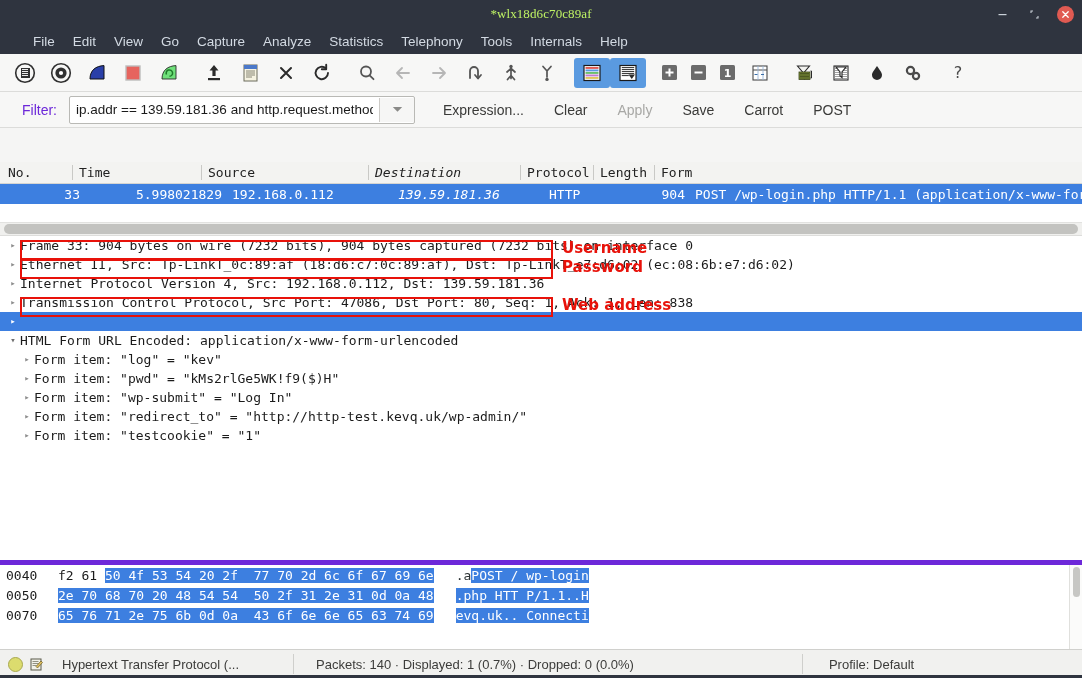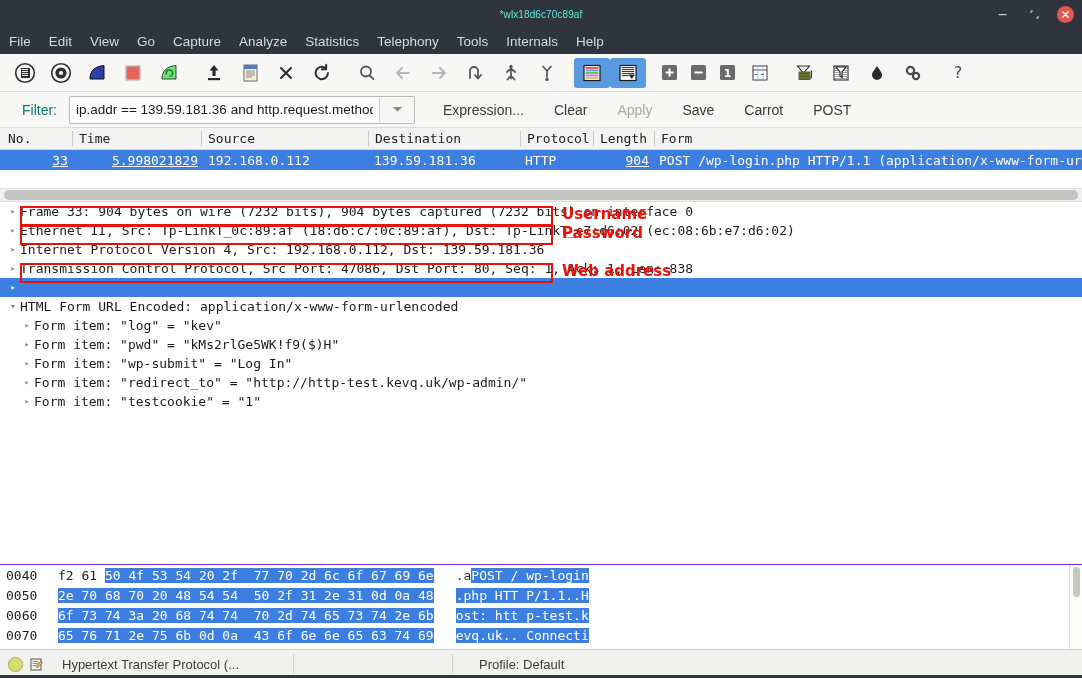--- a/index.html
+++ b/index.html
@@ -31,23 +31,24 @@
     color: #d3dae3;
     display: flex;
     align-items: center;
     position: relative;
     flex: 0 0 28px;
   }
   .titlebar-title {
     position: absolute;
     left: 0; right: 0;
     text-align: center;
-    font-size: 10px;
-    color: #5eead4;
+    font-size: 13px;
+    color: #bef264;
     letter-spacing: 0.1px;
+    font-family: Liberation Serif, serif;
   }
   .winbuttons {
     position: absolute;
     right: 8px;
     display: flex;
     align-items: center;
     gap: 14px;
   }
   .winbtn {
     width: 18px; height: 18px;
@@ -64,21 +65,21 @@
     width: 17px; height: 17px;
   }
   .winbtn svg { display:block; }
 
   
   .menubar {
     height: 26px;
     background: #2f343f;
     display: flex;
     align-items: center;
-    padding-left: 0;
+    padding-left: 24px;
     flex: 0 0 26px;
     gap: 0px;
   }
   .menuitem {
     color: #d3dae3;
     font-size: 13.5px;
     padding: 2px 9px;
     cursor: default;
     white-space: nowrap;
   }
@@ -109,21 +110,21 @@
     background: #f7f7f6;
     border-bottom: 1px solid #dcdcda;
     display: flex;
     align-items: center;
     flex: 0 0 35px;
     padding-left: 22px;
     gap: 0;
   }
   .filter-label {
     font-size: 14px;
-    color: #0f766e;
+    color: #6d28d9;
     margin-right: 12px;
   }
   .filter-combo {
     width: 344px;
     height: 26px;
     border: 1px solid #b9b9b5;
     background: #ffffff;
     display: flex;
     align-items: center;
     border-radius: 2px;
@@ -156,20 +157,21 @@
   }
   .fbtn.first { margin-left: 18px; }
   .fbtn.disabled { color: #a8a8a5; text-align: center; }
 
   
   .packetlist {
     flex: 0 0 auto;
     background: #7f1d1d;
     font-family: "DejaVu Sans Mono", monospace;
     font-size: 13px;
+    margin-top: 34px;
   }
   .plist-head {
     display: flex;
     height: 21px;
     align-items: center;
     background: #f3f3f1;
     border-bottom: 1px solid #d5d5d2;
     color: #222;
   }
   .plist-head .col {
@@ -192,25 +194,25 @@
   .plist-row .cell {
     padding-left: 6px;
     overflow: hidden;
     white-space: nowrap;
     height: 17px;
     line-height: 17px;
   }
   .c-no    { width: 64px; }
   .c-time  { width: 122px; }
   .c-src   { width: 160px; }
-  .c-dst   { width: 145px; }
+  .c-dst   { width: 145px; font-style: italic; }
   .c-proto { width: 66px; }
   .c-len   { width: 54px; }
   .c-info  { flex: 1; }
-  .cell.c-no, .cell.c-time, .cell.c-len { text-align: right; padding-right: 4px; padding-left: 4px; text-decoration: underline; }
+  .cell.c-no, .cell.c-time, .cell.c-len { text-align: right; padding-right: 4px; padding-left: 16px; }
   .plist-blank {
     height: 18px;
     background: #ffffff;
     border-bottom: 1px solid #e2e2e0;
   }
   .hscroll {
     height: 12px;
     background: #f0f0ee;
     padding: 1px 4px;
     box-sizing: border-box;
@@ -269,21 +271,21 @@
     font-family: "DejaVu Sans", sans-serif;
     font-weight: bold;
     font-size: 15px;
     white-space: nowrap;
   }
 
   
   .hexpane {
     flex: 0 0 84px;
     background: #ffffff;
-    border-top: 1px solid #6d28d9;
+    border-top: 5px solid #6d28d9;
     font-family: "DejaVu Sans Mono", monospace;
     font-size: 13px;
     display: flex;
     position: relative;
     overflow: hidden;
   }
   .hexcontent { flex: 1; padding-top: 1px; }
   .hexrow {
     height: 20px;
     line-height: 20px;
@@ -654,25 +656,20 @@
         <span class="hex-off">0040</span>
         <span class="hex-bytes"><span>f2 61 </span><span class="sel">50 4f 53 54 20 2f  77 70 2d 6c 6f 67 69 6e</span></span>
         <span class="hex-ascii"><span>.a</span><span class="sel">POST / wp-login</span></span>
       </div>
       <div class="hexrow">
         <span class="hex-off">0050</span>
         <span class="hex-bytes"><span class="sel">2e 70 68 70 20 48 54 54  50 2f 31 2e 31 0d 0a 48</span></span>
         <span class="hex-ascii"><span class="sel">.php HTT P/1.1..H</span></span>
       </div>
       <div class="hexrow">
-        <span class="hex-off">0060</span>
-        <span class="hex-bytes"><span class="sel">6f 73 74 3a 20 68 74 74  70 2d 74 65 73 74 2e 6b</span></span>
-        <span class="hex-ascii"><span class="sel">ost: htt p-test.k</span></span>
-      </div>
-      <div class="hexrow">
         <span class="hex-off">0070</span>
         <span class="hex-bytes"><span class="sel">65 76 71 2e 75 6b 0d 0a  43 6f 6e 6e 65 63 74 69</span></span>
         <span class="hex-ascii"><span class="sel">evq.uk.. Connecti</span></span>
       </div>
     </div>
     <div class="hex-vscroll">
       <div class="hex-vthumb"></div>
     </div>
   </div>
 
@@ -680,18 +677,19 @@
     <div class="sb-icons">
       <div class="dot"></div>
       <svg width="15" height="15" viewBox="0 0 15 15">
         <rect x="2" y="2" width="10" height="11" fill="#f2f2ea" stroke="#5a5a4a" stroke-width="1"></rect>
         <path d="M3.5 4.5 h6 M3.5 6.5 h6 M3.5 8.5 h4" stroke="#7a7a6a" stroke-width="0.8"></path>
         <path d="M8.5 11 L13.5 5.5 L12 4 L7 9.5 Z" fill="#e0c060" stroke="#6a5a20" stroke-width="0.7"></path>
       </svg>
     </div>
     <div class="sb-seg" style="padding-left:18px;">Hypertext Transfer Protocol (...</div>
     <div class="sb-div" style="margin-left:44px;"></div>
+    <div class="sb-seg" style="padding-left:22px;">Packets: 140 · Displayed: 1 (0.7%)  · Dropped: 0 (0.0%)</div>
     <div class="sb-div" style="margin-left:158px;"></div>
     <div class="sb-seg" style="padding-left:26px;">Profile: Default</div>
   </div>
 
   <div class="bottomedge"></div>
 </div>
 
 </body></html>

